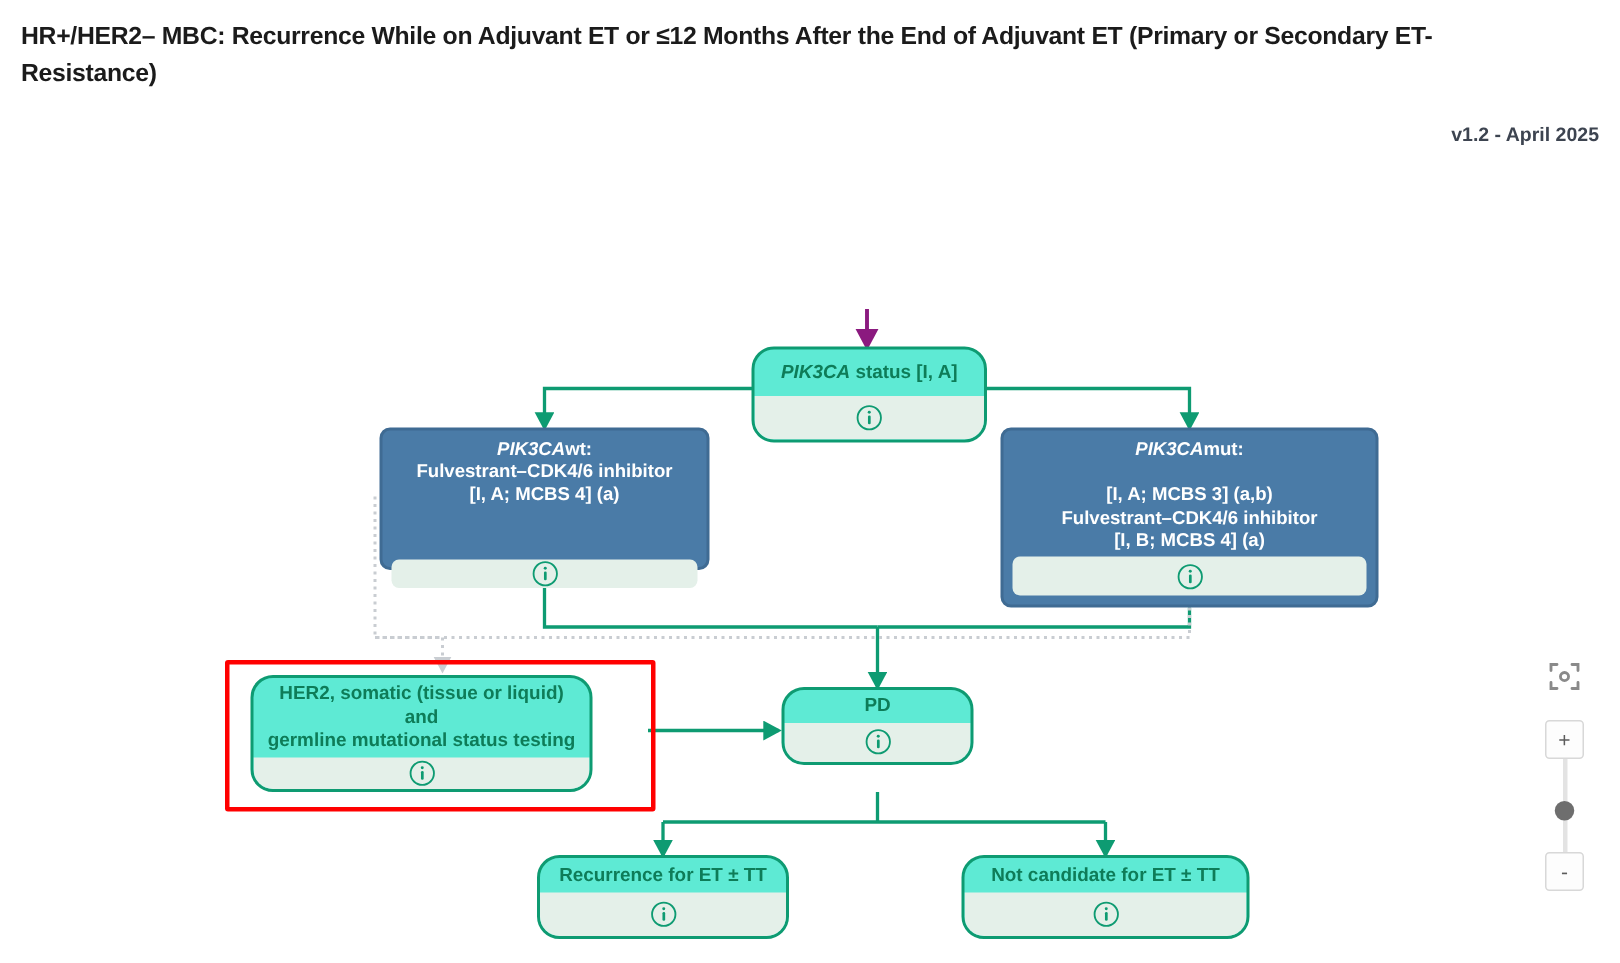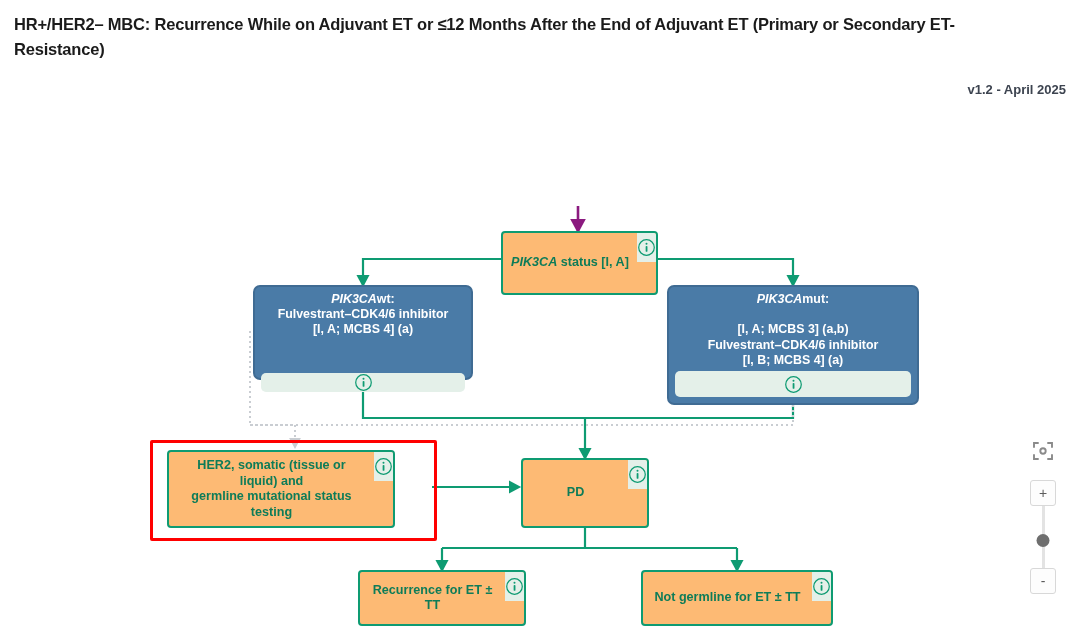--- a/index.html
+++ b/index.html
@@ -33,22 +33,22 @@
     background:#8B1A7F; border-radius:7px;
     display:flex; align-items:center; justify-content:center;
     padding:6px 10px;
   }
   .node-purple .node-text {
     color:#ffffff; font-weight:bold; font-size:12.4px;
     line-height:15.5px; text-align:center;
   }
 
   .node-green {
-    background:#fdba74; border:2.5px solid #0E9B72; border-radius:4px;
-    display:flex; flex-direction:row; overflow:hidden;
+    background:#5eead4; border:2.5px solid #0E9B72; border-radius:15px;
+    display:flex; flex-direction:column; overflow:hidden;
   }
   .node-green .node-text {
     flex:1; display:flex; align-items:center; justify-content:center;
     color:#0E7C58; font-weight:bold; font-size:12.6px;
     line-height:15.5px; text-align:center; padding:3px 8px;
   }
   .node-green .info-bar {
     background:#E4F0E9; height:29px;
     display:flex; align-items:center; justify-content:center;
   }
@@ -209,21 +209,21 @@
     <div class="info-bar">
       <svg class="info-icon" viewBox="0 0 20 20">
         <circle cx="10" cy="10" r="8.2" fill="none" stroke="#0E9B72" stroke-width="1.3"></circle>
         <circle cx="10" cy="6.1" r="1.05" fill="#0E9B72"></circle>
         <rect x="9.1" y="8.4" width="1.9" height="6.2" rx="0.9" fill="#0E9B72"></rect>
       </svg>
     </div>
   </div>
   <div id="her2-highlight" style="left:150px; top:440px; width:287px; height:101px;"></div>
 
-  <div class="node node-green" style="left:521px; top:458px; width:128px; height:70px;">
+  <div class="node node-green" style="left:521px; top:458px; width:128px; height:52px;">
     <div class="node-text">PD</div>
     <div class="info-bar">
       <svg class="info-icon" viewBox="0 0 20 20">
         <circle cx="10" cy="10" r="8.2" fill="none" stroke="#0E9B72" stroke-width="1.3"></circle>
         <circle cx="10" cy="6.1" r="1.05" fill="#0E9B72"></circle>
         <rect x="9.1" y="8.4" width="1.9" height="6.2" rx="0.9" fill="#0E9B72"></rect>
       </svg>
     </div>
   </div>
 
@@ -232,21 +232,21 @@
     <div class="info-bar">
       <svg class="info-icon" viewBox="0 0 20 20">
         <circle cx="10" cy="10" r="8.2" fill="none" stroke="#0E9B72" stroke-width="1.3"></circle>
         <circle cx="10" cy="6.1" r="1.05" fill="#0E9B72"></circle>
         <rect x="9.1" y="8.4" width="1.9" height="6.2" rx="0.9" fill="#0E9B72"></rect>
       </svg>
     </div>
   </div>
 
   <div class="node node-green" style="left:641px; top:570px; width:192px; height:56px;">
-    <div class="node-text">Not germline for ET ± TT</div>
+    <div class="node-text">Not candidate for ET ± TT</div>
     <div class="info-bar">
       <svg class="info-icon" viewBox="0 0 20 20">
         <circle cx="10" cy="10" r="8.2" fill="none" stroke="#0E9B72" stroke-width="1.3"></circle>
         <circle cx="10" cy="6.1" r="1.05" fill="#0E9B72"></circle>
         <rect x="9.1" y="8.4" width="1.9" height="6.2" rx="0.9" fill="#0E9B72"></rect>
       </svg>
     </div>
   </div>
 
 </div>

